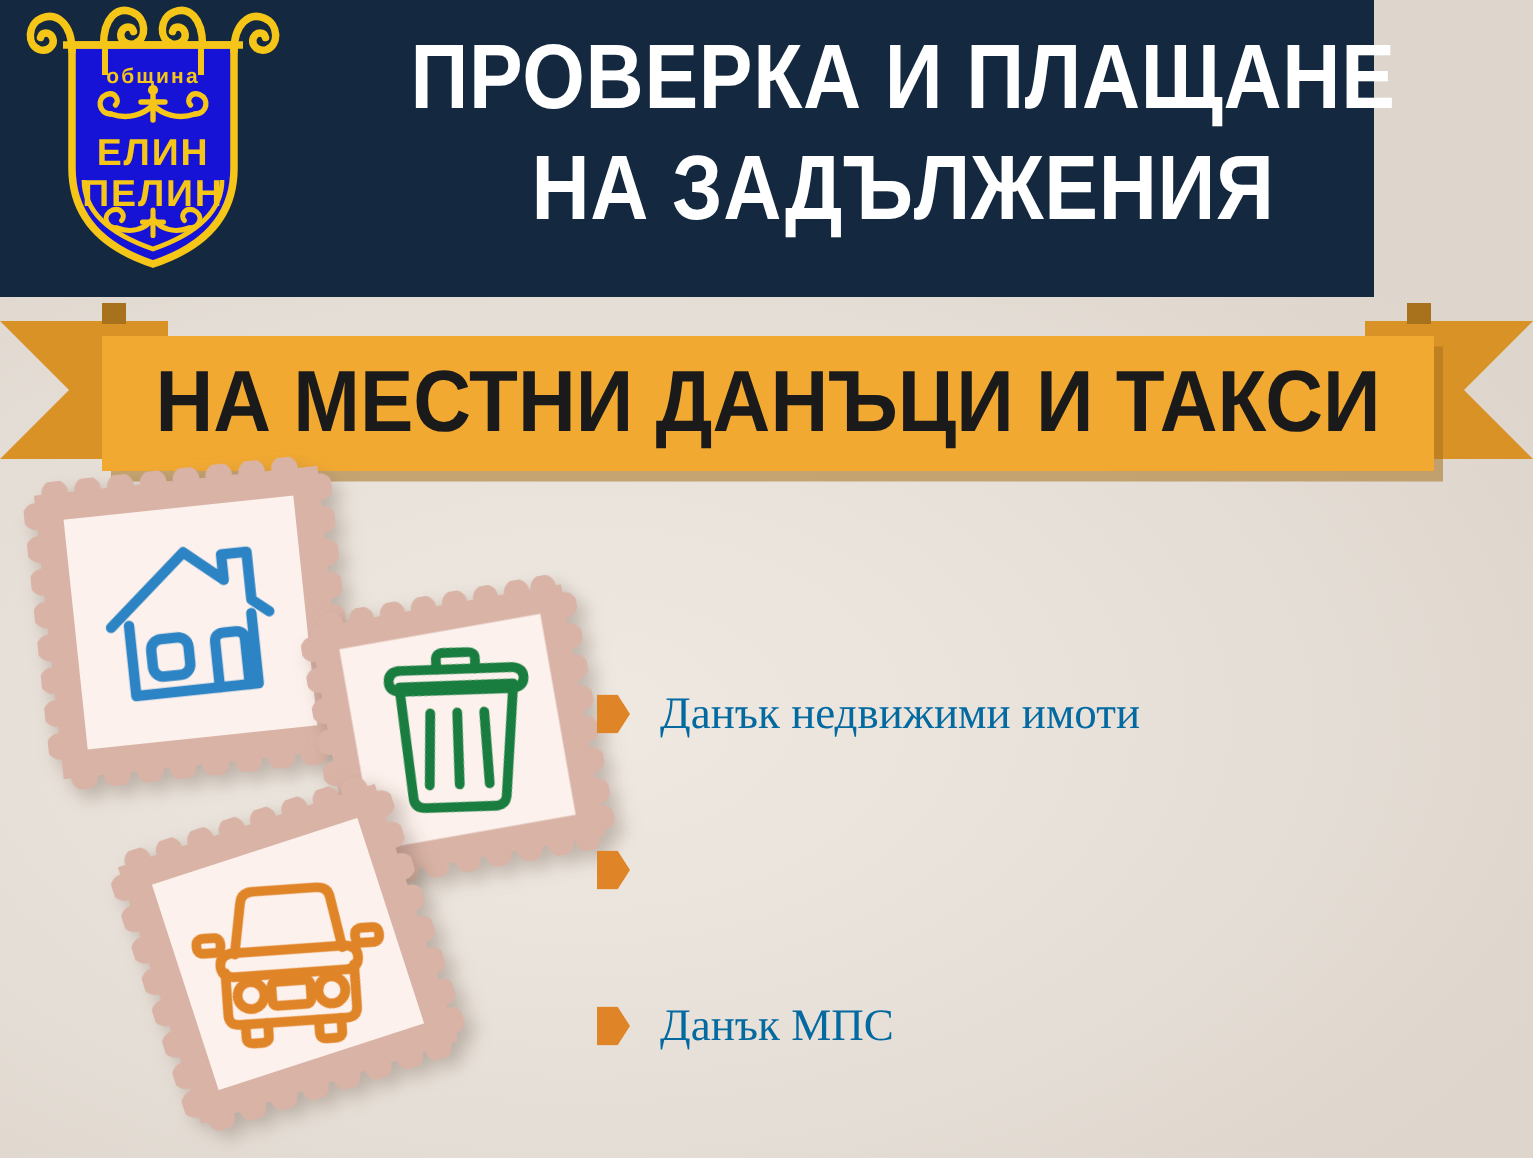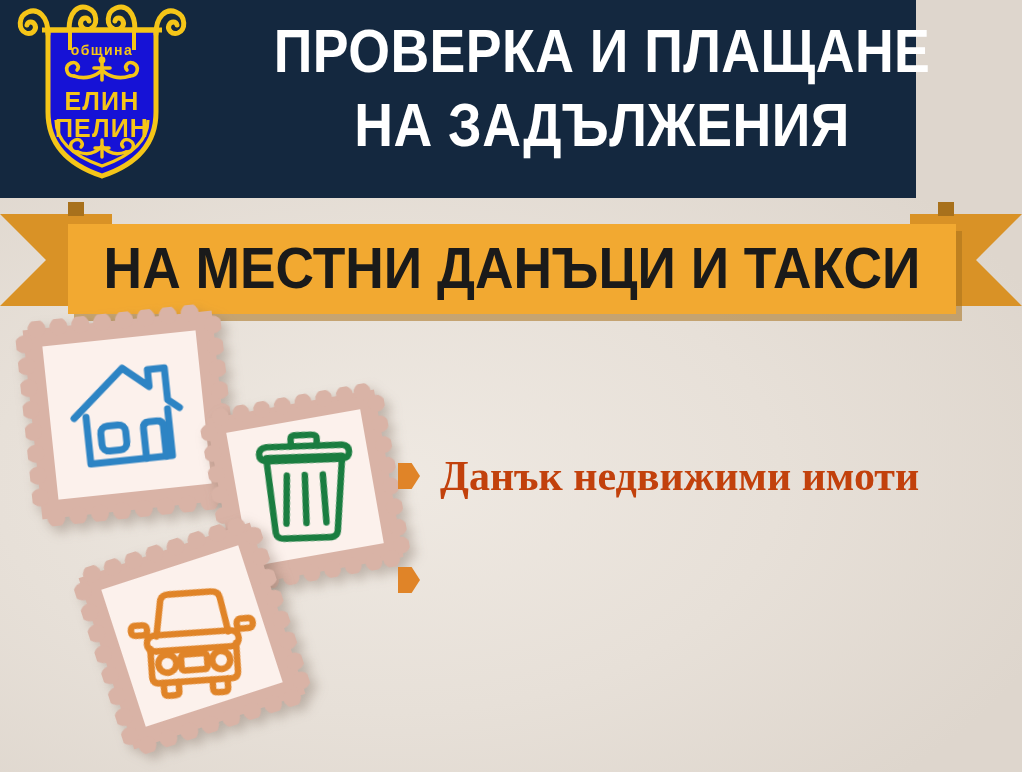--- a/index.html
+++ b/index.html
@@ -143,25 +143,24 @@
   .bullet-marker {
     flex: 0 0 auto;
     width: 22px;
     height: 26px;
     margin-right: 20px;
     background: #e08428;
     clip-path: polygon(0 0, 62% 0, 100% 50%, 62% 100%, 0 100%);
   }
   .bullet-label {
     font-family: "Liberation Serif", "DejaVu Serif", serif;
-    font-size: 42px;
+    font-size: 30px;
     line-height: 52px;
-    color: #c2410c;
+    color: #0369a1;
     white-space: nowrap;
-    font-weight: bold;
   }
 </style>
 </head>
 <body>
 
 <div id="poster">
 
   <div id="bg-vignette"></div>
 
   <div id="header">
@@ -393,15 +392,19 @@
   </div>
 
   <div id="bullet-list">
     <div class="bullet-row">
       <span class="bullet-marker"></span>
       <span class="bullet-label">Данък недвижими имоти</span>
     </div>
     <div class="bullet-row">
       <span class="bullet-marker"></span>
     </div>
+    <div class="bullet-row">
+      <span class="bullet-marker"></span>
+      <span class="bullet-label">Данък МПС</span>
+    </div>
   </div>
 
 </div>
 
 </body></html>

